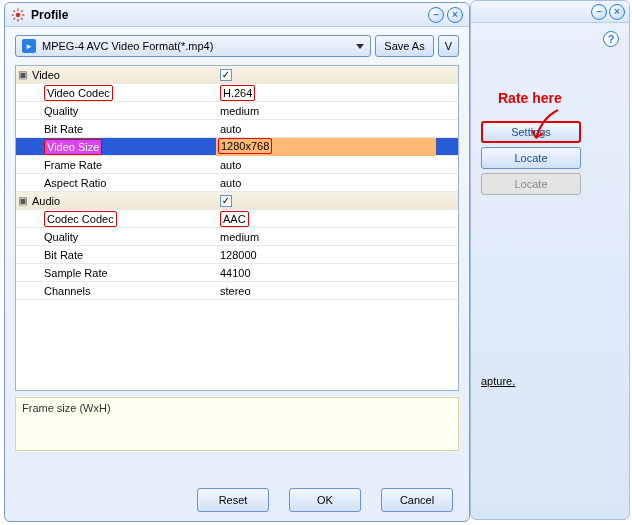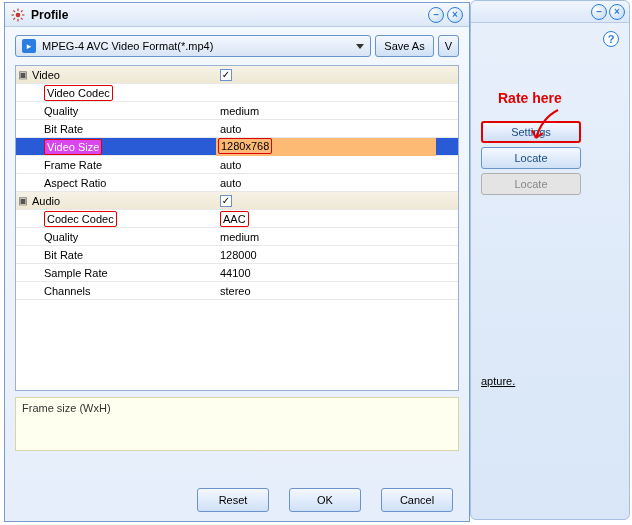--- a/index.html
+++ b/index.html
@@ -79,21 +79,21 @@
 
   
   .dialog {
     position: absolute;
     left: 4px;
     top: 2px;
     width: 466px;
     height: 520px;
     background: linear-gradient(to bottom, #f4f8ff 0%, #e6eefb 100%);
     border: 1px solid #7a9ccc;
-    border-radius: 0;
+    border-radius: 6px;
     display: flex;
     flex-direction: column;
   }
   .titlebar {
     height: 24px;
     background: linear-gradient(to bottom, #f4f8ff, #dce8f8);
     border-bottom: 1px solid #b8cce8;
     border-radius: 6px 6px 0 0;
     display: flex;
     align-items: center;
@@ -333,20 +333,21 @@
     <div class="prop-scroll">
 
       <div class="row section">
         <div class="exp">▣</div>
         <div class="label">Video</div>
         <div class="val"><span class="chk">✓</span></div>
       </div>
       <div class="row">
         <div class="exp"></div>
         <div class="label indent"><span class="hi-red">Video Codec</span></div>
+        <div class="val"><span class="hi-red">H.264</span></div>
       </div>
       <div class="row">
         <div class="exp"></div>
         <div class="label indent">Quality</div>
         <div class="val">medium</div>
       </div>
       <div class="row">
         <div class="exp"></div>
         <div class="label indent">Bit Rate</div>
         <div class="val">auto</div>

